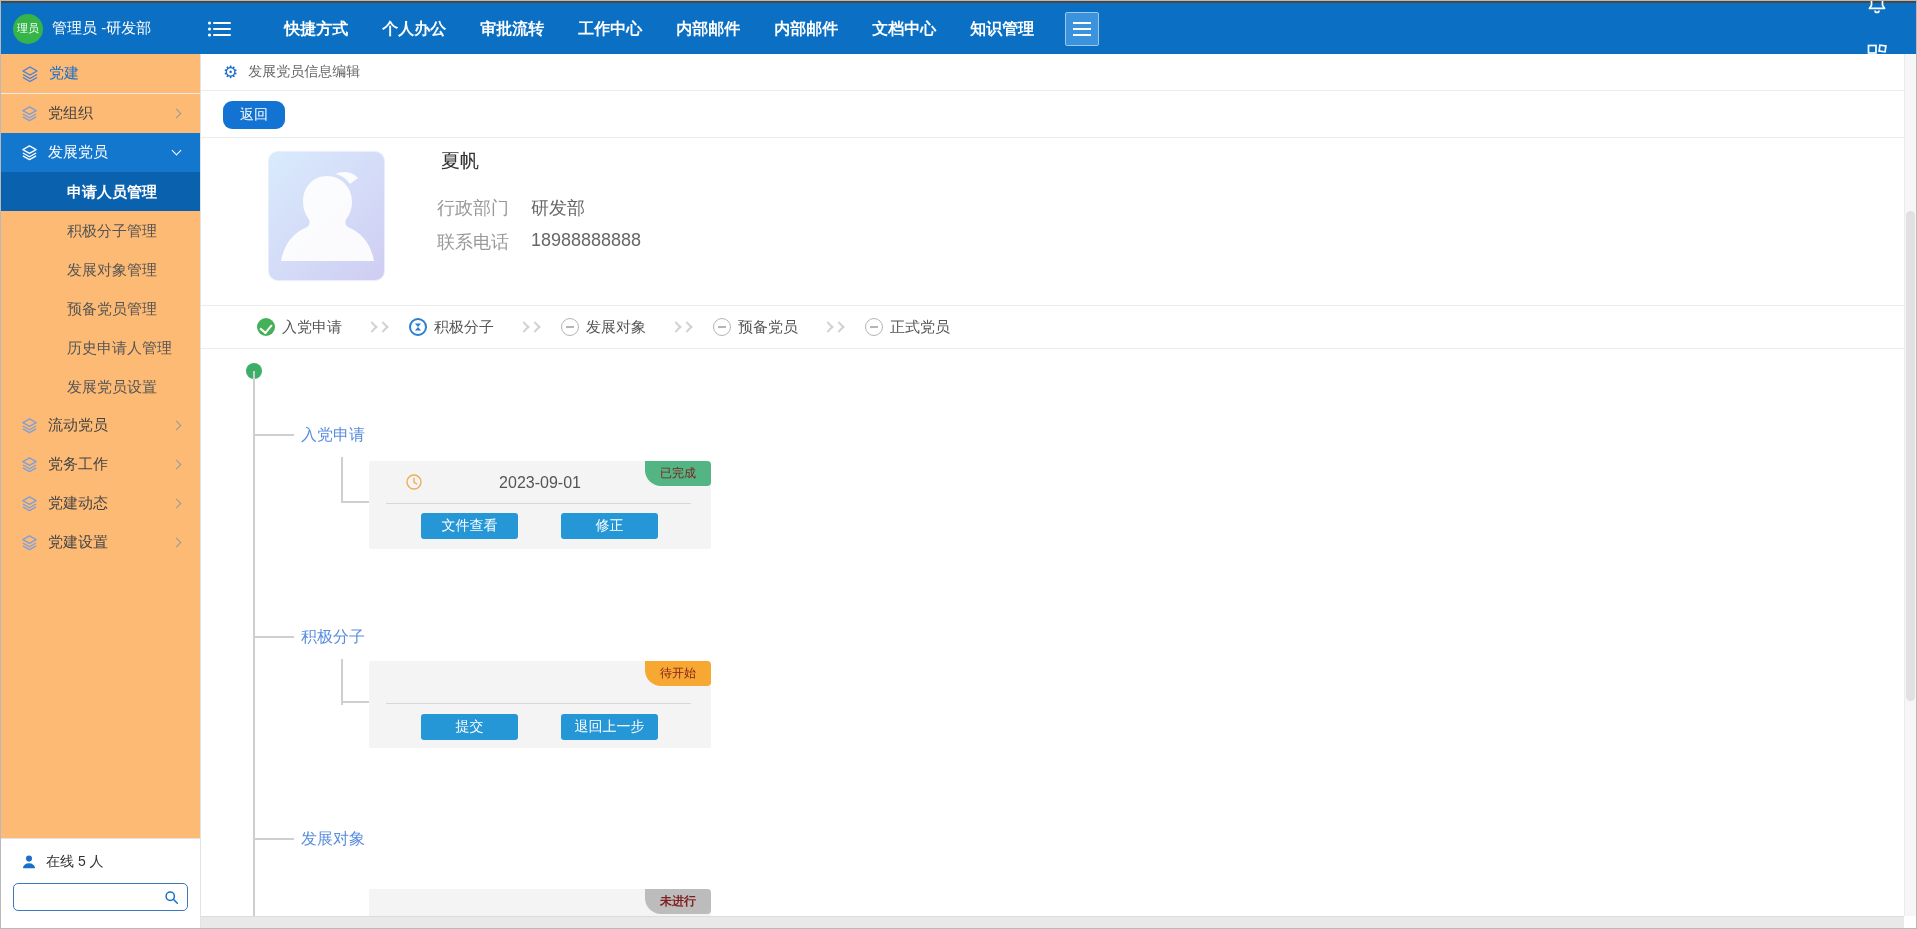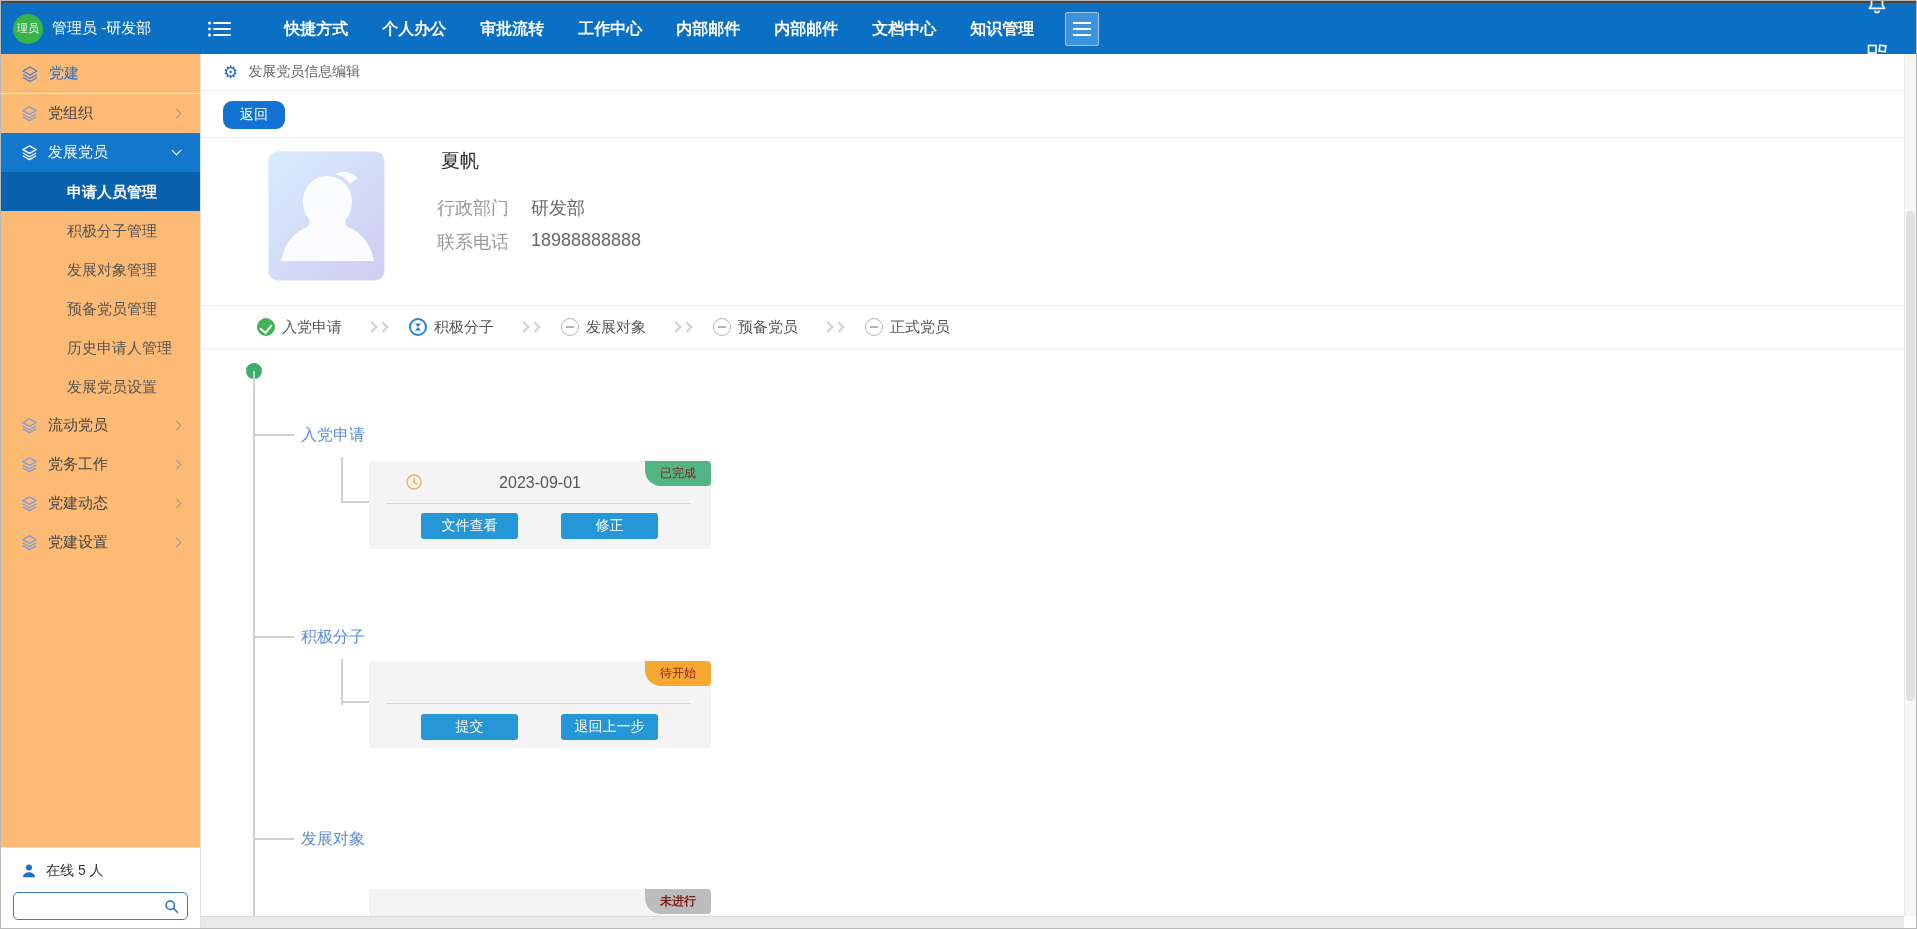--- a/index.html
+++ b/index.html
@@ -43,21 +43,21 @@
                font-size:15px; color:#444; cursor:pointer; }
   .side-item .lbl { margin-left:10px; }
   .chev { width:7px; height:7px; border-right:1.5px solid #999; border-bottom:1.5px solid #999;
           transform:rotate(-45deg); margin-left:auto; margin-right:20px; }
   .side-item.active { background:#1377cd; color:#fff; }
   .side-item.active .chev { border-color:#fff; transform:rotate(45deg); margin-top:-4px; }
   .sub-item { height:39px; line-height:39px; padding-left:66px; font-size:15px;
               color:#555; cursor:pointer; }
   .sub-item.active { background:#0a61ae; color:#fff; font-weight:600; }
   .side-bottom { position:absolute; left:0; right:0; bottom:0; border-top:1px solid #e5e5e5;
-                 padding:14px 12px 8px 12px; background:#fff; }
+                 padding:14px 12px 17px 12px; background:#fff; }
   .online-row { display:flex; align-items:center; gap:9px; padding-left:8px;
                 font-size:14px; color:#333; }
   .search-box { margin-top:12px; height:28px; border:1px solid #3a78c2; border-radius:5px;
                 display:flex; align-items:center; padding:0 8px; background:#fff; }
   .search-box input { flex:1; border:none; outline:none; font-size:13px; min-width:0;
                       font-family:inherit; }
 
   
   .content { position:absolute; left:200px; top:53px; right:12px; bottom:12px;
              background:#fff; display:flex; flex-direction:column; }

